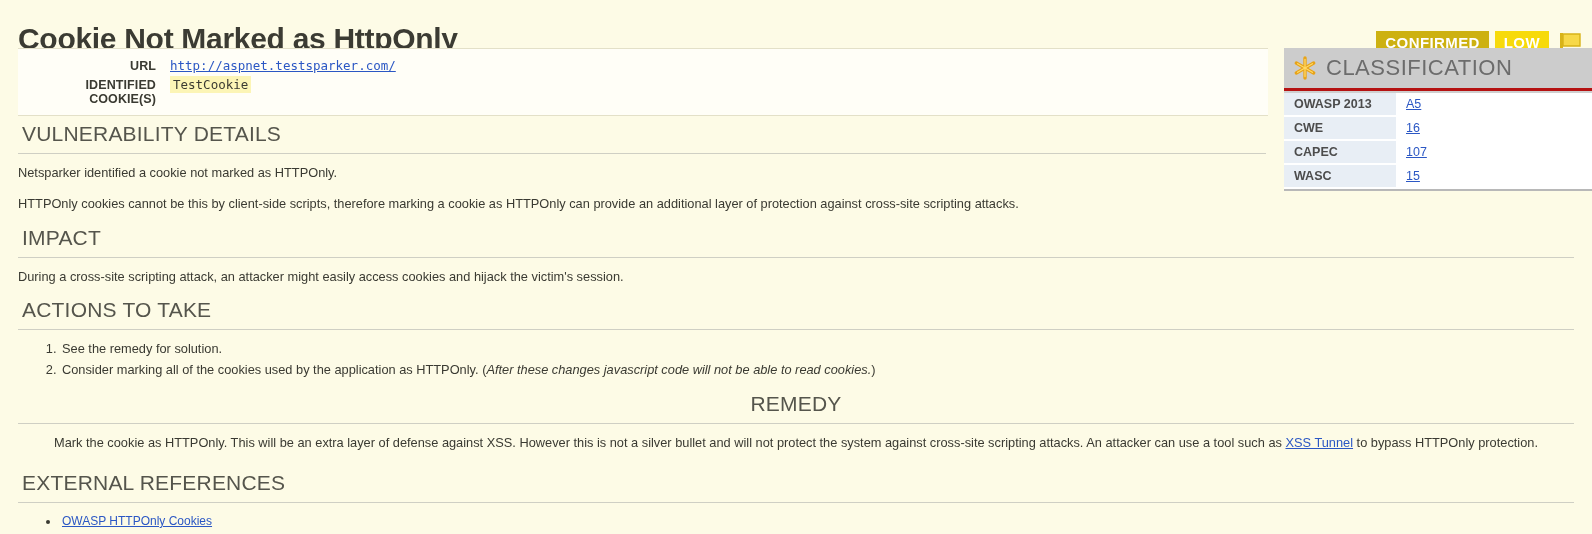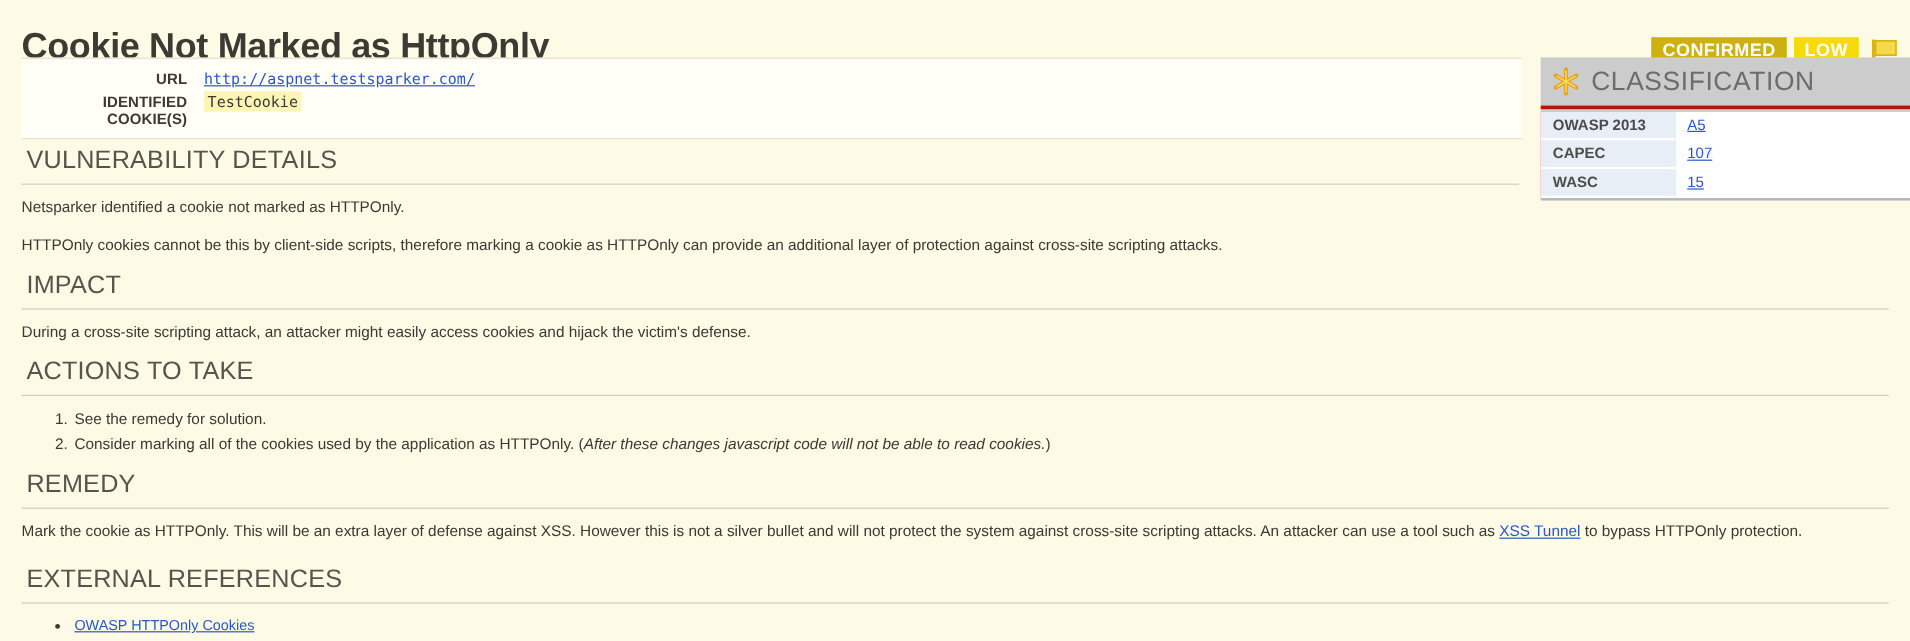--- a/index.html
+++ b/index.html
@@ -252,37 +252,37 @@
   <div class="section">
     <h2 class="section-title">VULNERABILITY DETAILS</h2>
     <div class="rule rule-short"></div>
     <p class="body-text tight">Netsparker identified a cookie not marked as HTTPOnly.</p>
     <p class="body-text">HTTPOnly cookies cannot be this by client-side scripts, therefore marking a cookie as HTTPOnly can provide an additional layer of protection against cross-site scripting attacks.</p>
   </div>
 
   <div class="section">
     <h2 class="section-title">IMPACT</h2>
     <div class="rule rule-full"></div>
-    <p class="body-text">During a cross-site scripting attack, an attacker might easily access cookies and hijack the victim's defense.</p>
+    <p class="body-text">During a cross-site scripting attack, an attacker might easily access cookies and hijack the victim's session.</p>
   </div>
 
   <div class="section">
     <h2 class="section-title">ACTIONS TO TAKE</h2>
     <div class="rule rule-full"></div>
     <ol class="actions">
       <li>
         <span>See the remedy for solution.</span>
       </li>
       <li>
         <span>Consider marking all of the cookies used by the application as HTTPOnly. (</span><i>After these changes javascript code will not be able to read cookies.</i><span>)</span>
       </li>
     </ol>
   </div>
 
-  <div class="section" style="margin-top:12px;">
+  <div class="section" style="margin-top:12px;text-align:center;">
     <h2 class="section-title">REMEDY</h2>
     <div class="rule rule-full"></div>
     <p class="body-text last"><span>Mark the cookie as HTTPOnly. This will be an extra layer of defense against XSS. However this is not a silver bullet and will not protect the system against cross-site scripting attacks. An attacker can use a tool such as </span><a class="inline-link" href="#">XSS Tunnel</a><span> to bypass HTTPOnly protection.</span></p>
   </div>
 
   <div class="section" style="margin-top:18px;">
     <h2 class="section-title">EXTERNAL REFERENCES</h2>
     <div class="rule rule-full"></div>
     <ul class="refs">
       <li>
@@ -317,20 +317,26 @@
 
   <table class="class-table">
     <tbody>
       <tr>
         <td class="class-key">OWASP 2013</td>
         <td class="class-val">
           <a href="#">A5</a>
         </td>
       </tr>
       <tr>
+        <td class="class-key">CWE</td>
+        <td class="class-val">
+          <a href="#">16</a>
+        </td>
+      </tr>
+      <tr>
         <td class="class-key">CAPEC</td>
         <td class="class-val">
           <a href="#">107</a>
         </td>
       </tr>
       <tr>
         <td class="class-key">WASC</td>
         <td class="class-val">
           <a href="#">15</a>
         </td>

